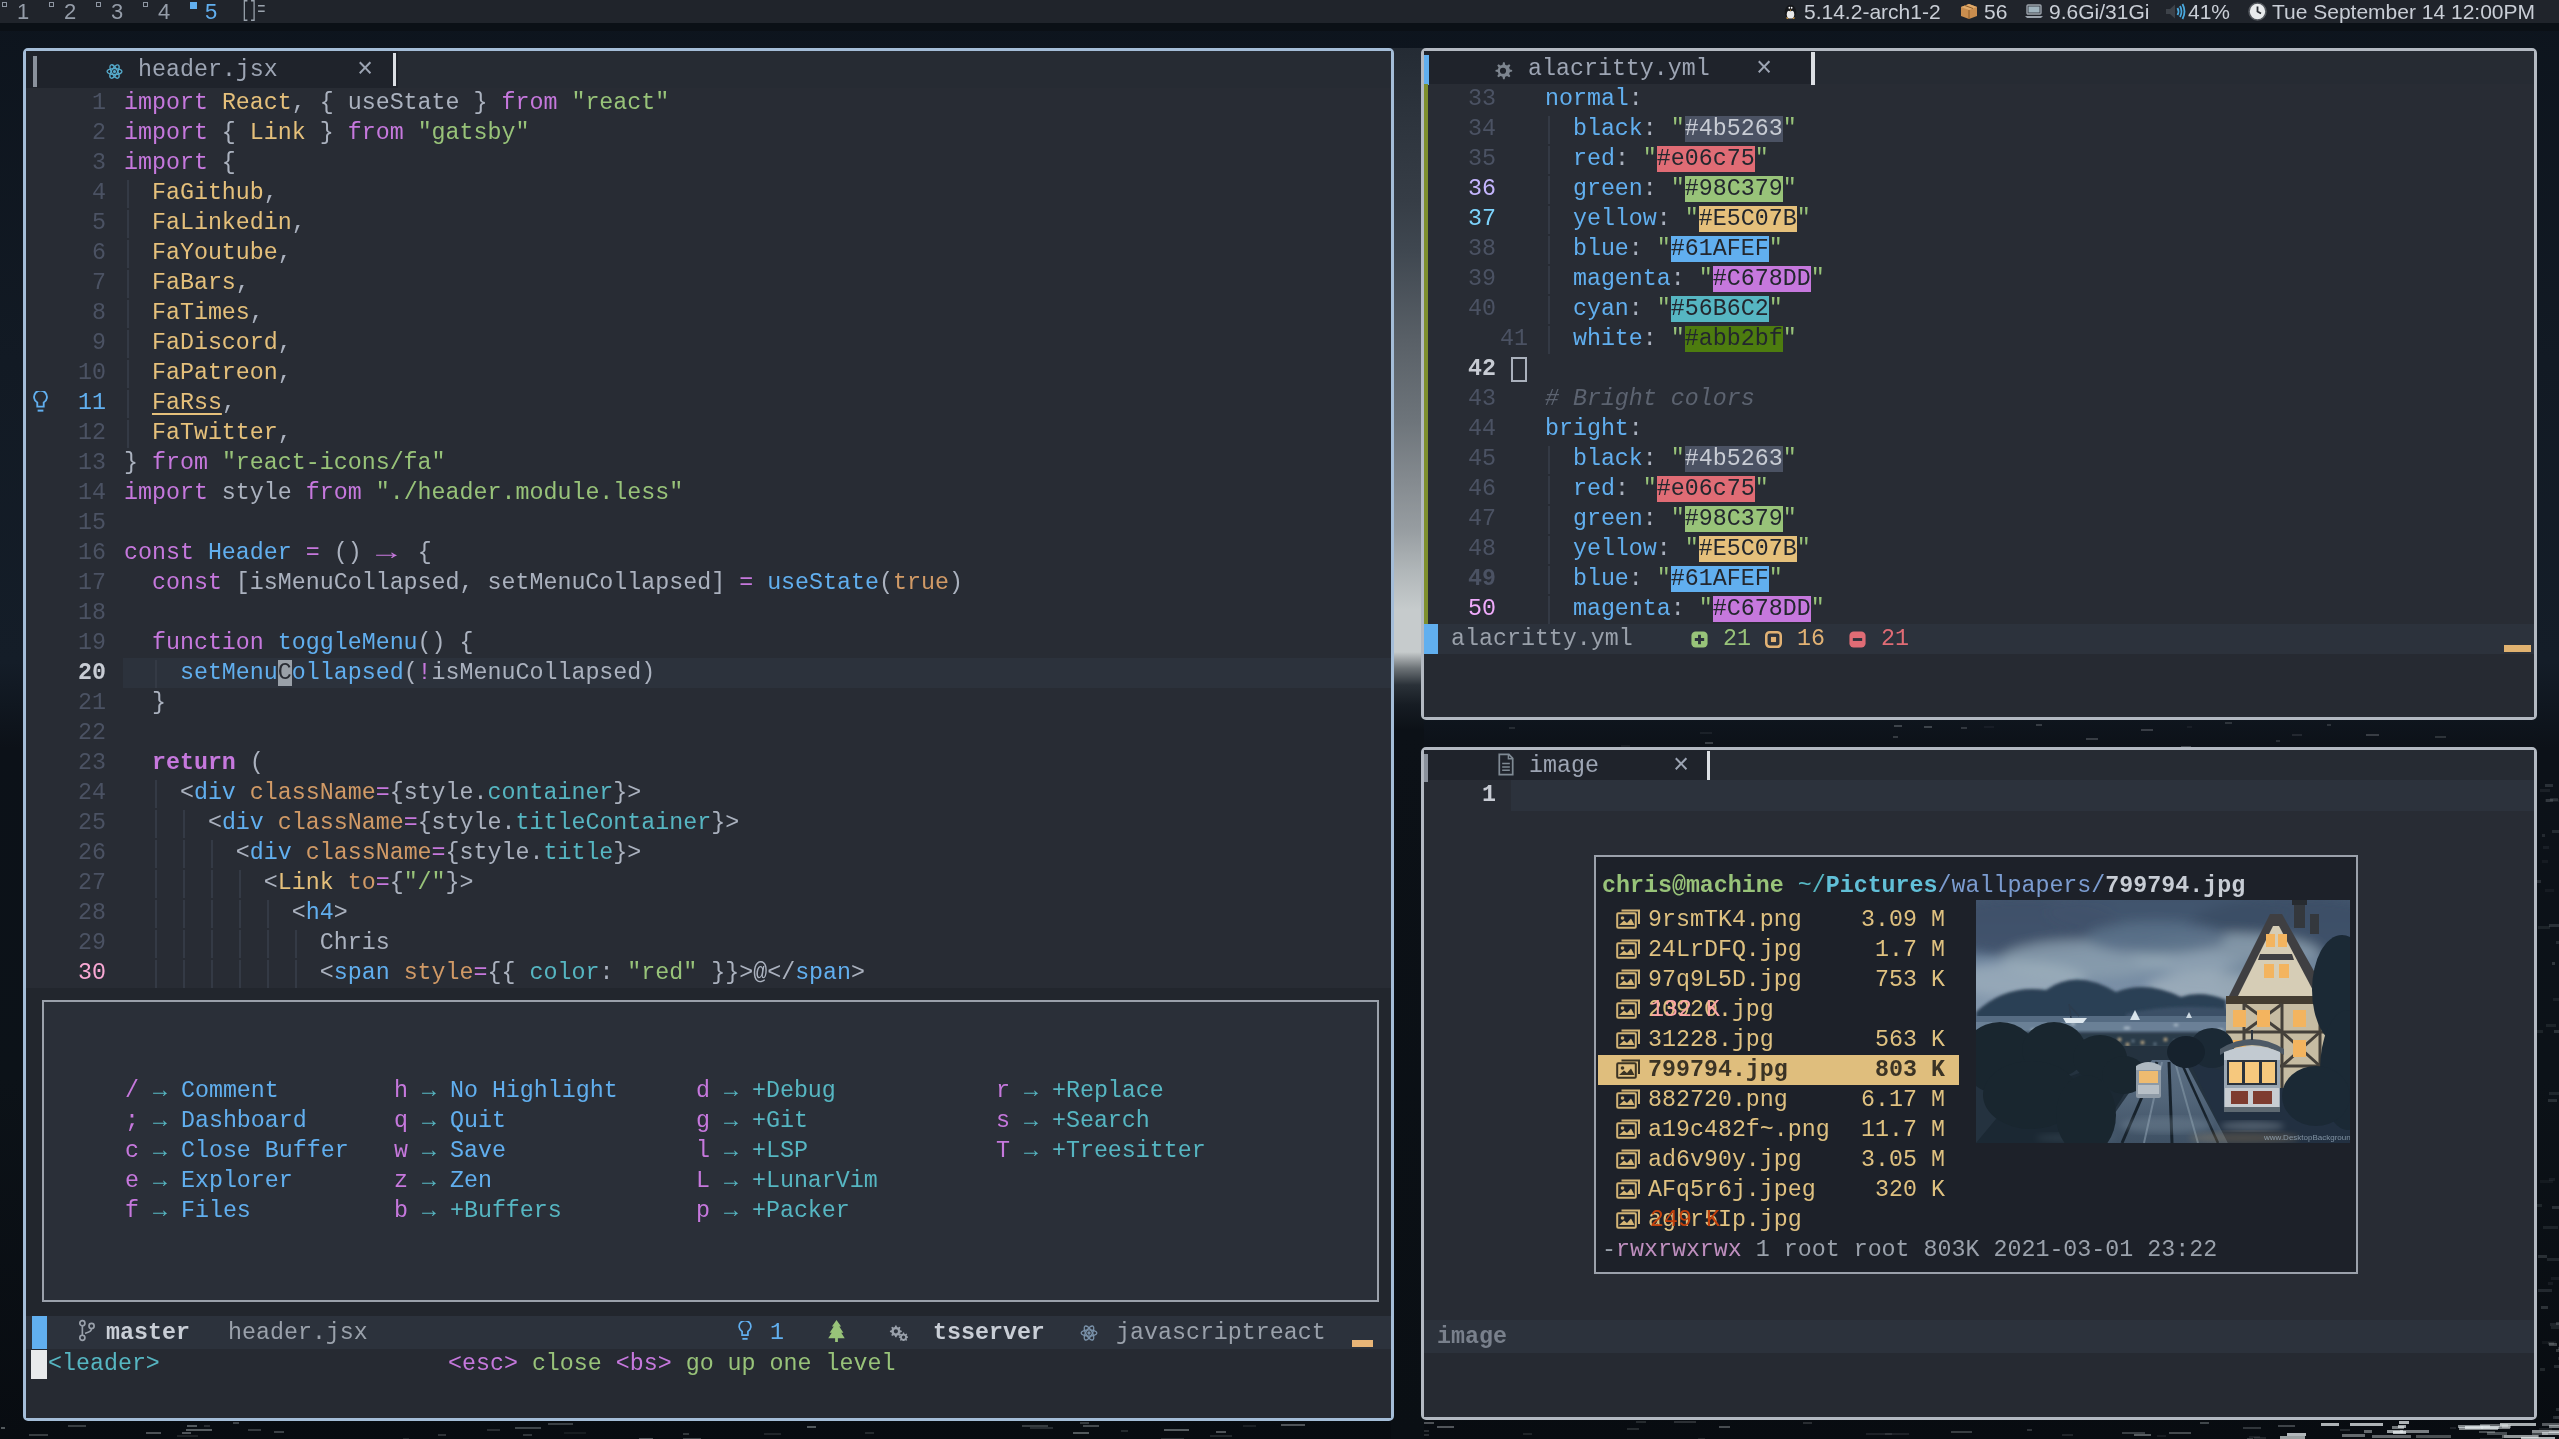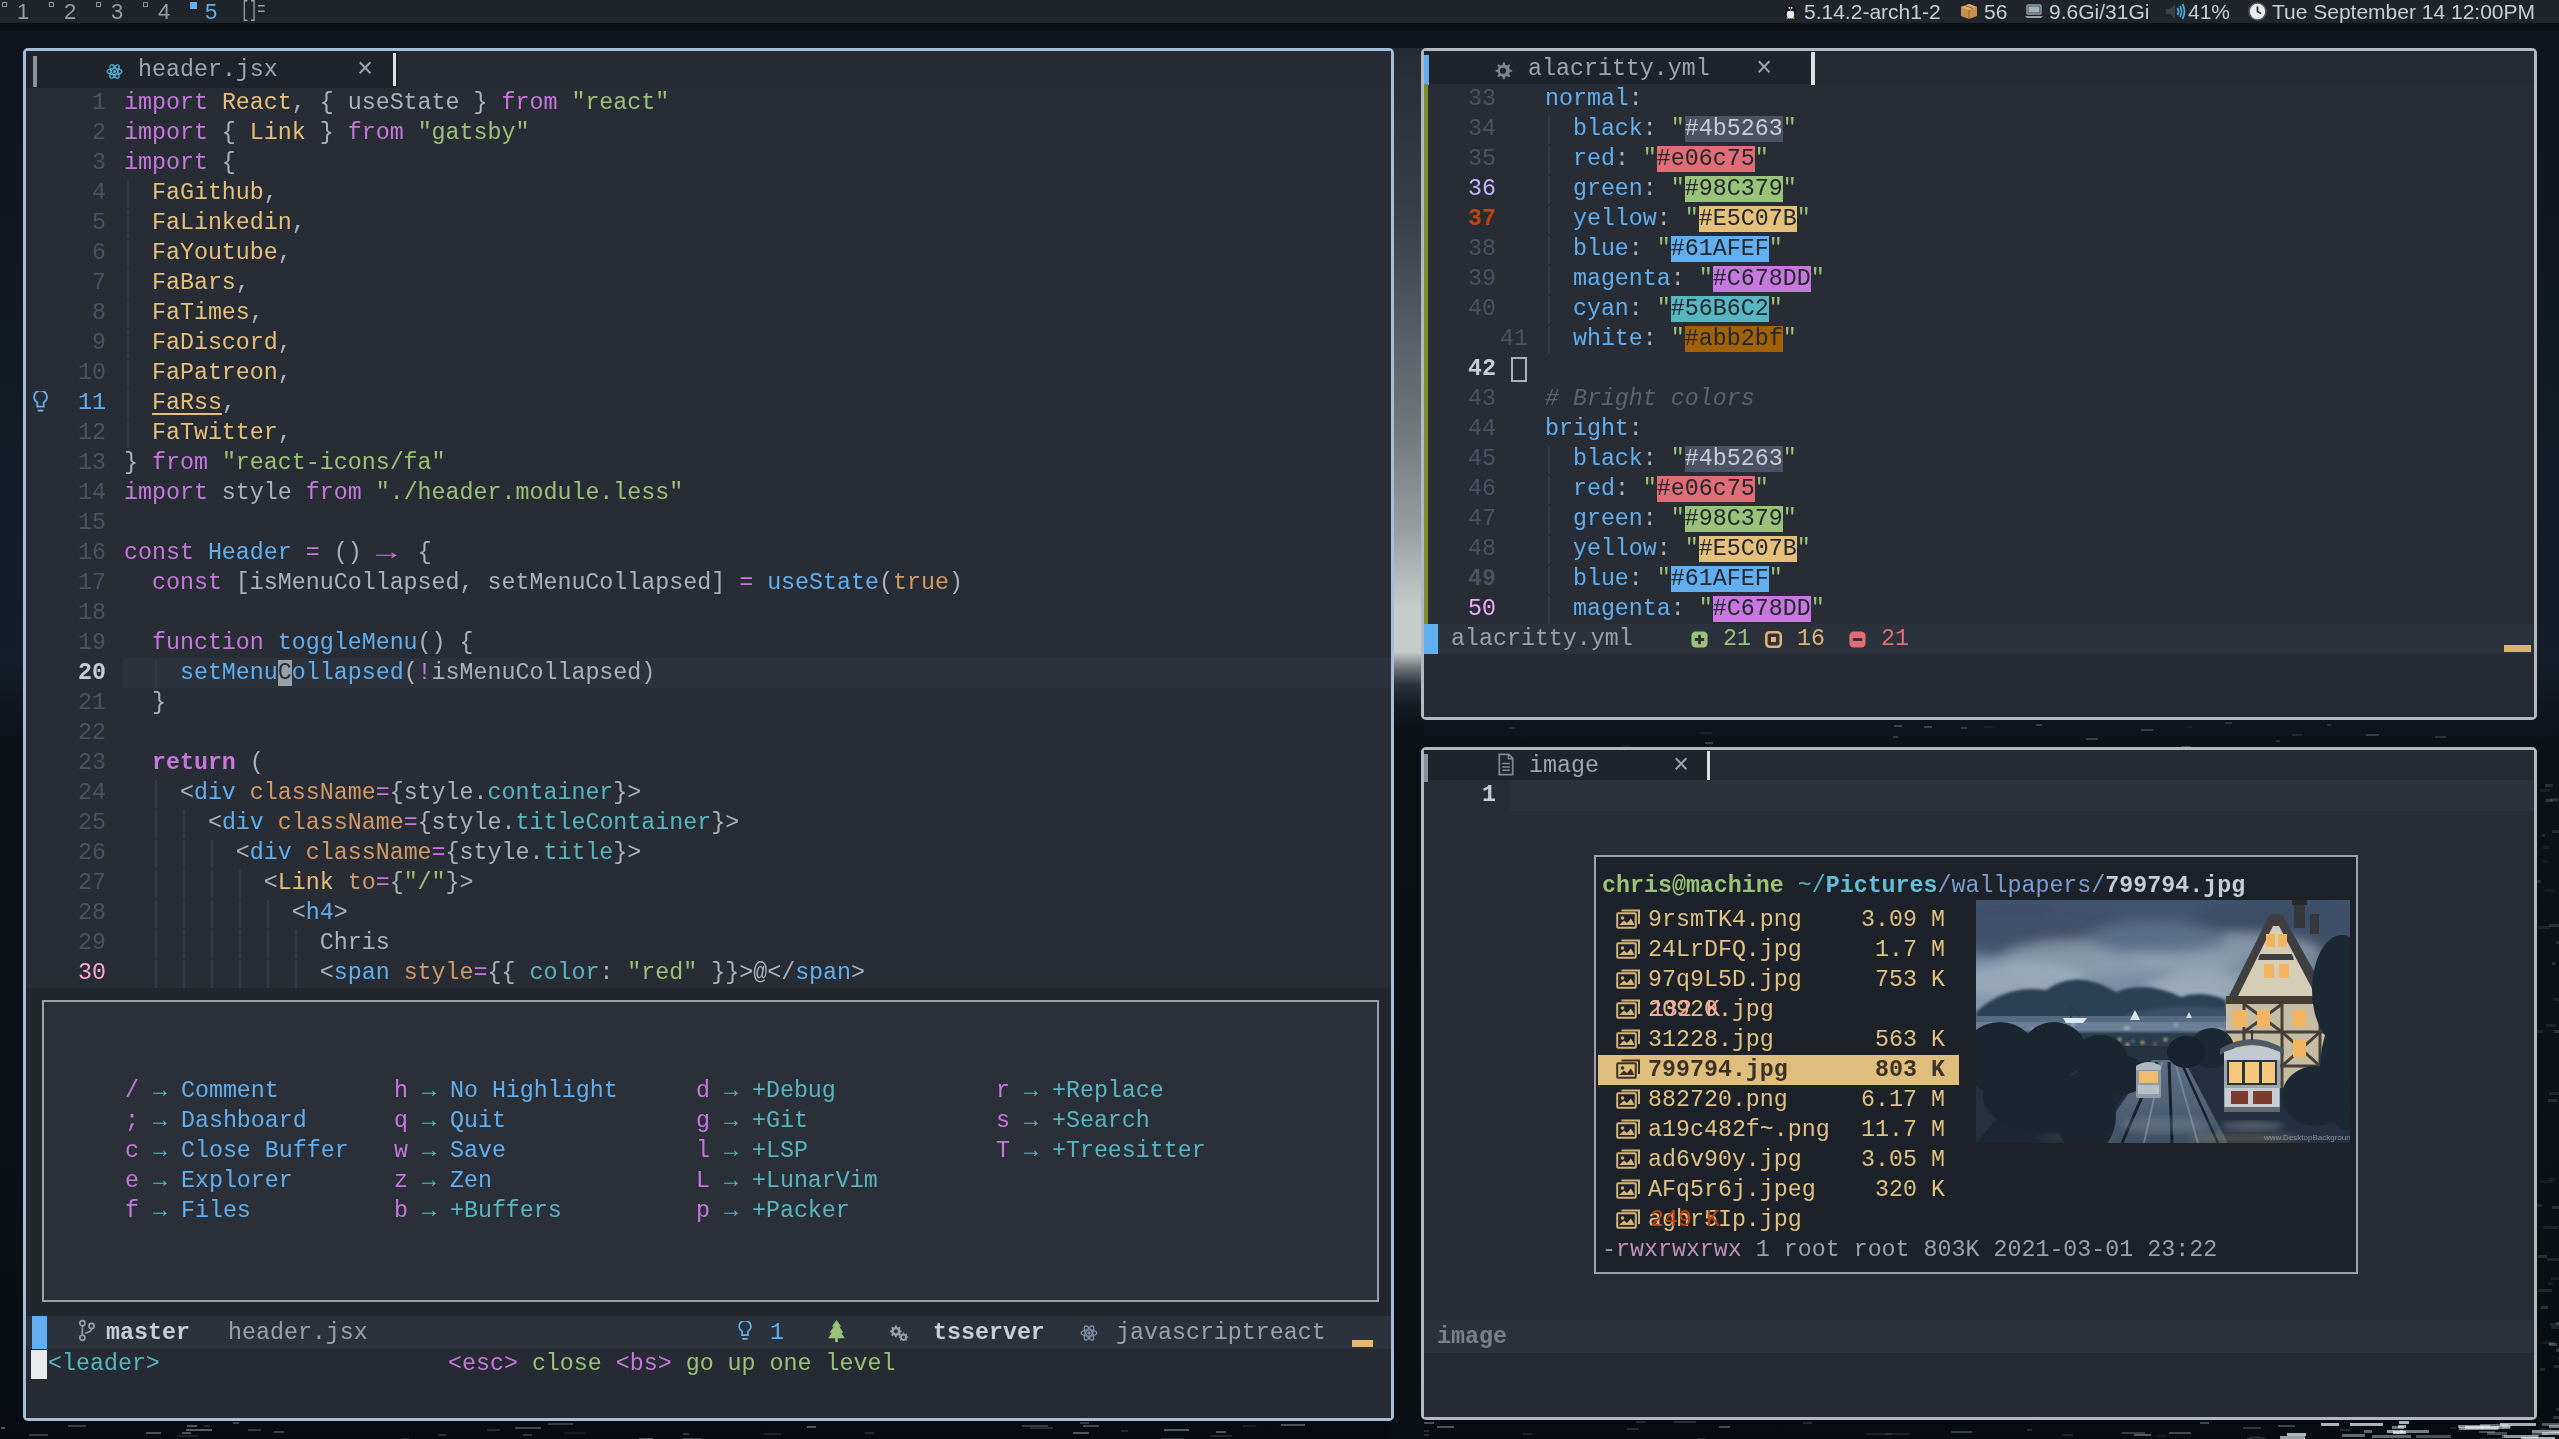--- a/index.html
+++ b/index.html
@@ -458,21 +458,21 @@
 <div class="a" style="left:1548px;top:446px;width:2px;height:28px;background:#343a45"></div>
 <div class="a" style="left:1548px;top:476px;width:2px;height:28px;background:#343a45"></div>
 <div class="a" style="left:1548px;top:506px;width:2px;height:28px;background:#343a45"></div>
 <div class="a" style="left:1548px;top:536px;width:2px;height:28px;background:#343a45"></div>
 <div class="a" style="left:1548px;top:566px;width:2px;height:28px;background:#343a45"></div>
 <div class="a" style="left:1548px;top:596px;width:2px;height:28px;background:#343a45"></div>
 <div class="n" style="left:1444px;top:84px;color:#4b5263;font-weight:normal">33</div>
 <div class="n" style="left:1444px;top:114px;color:#4b5263;font-weight:normal">34</div>
 <div class="n" style="left:1444px;top:144px;color:#4b5263;font-weight:normal">35</div>
 <div class="n" style="left:1444px;top:174px;color:#c4b5fd;font-weight:normal">36</div>
-<div class="n" style="left:1444px;top:204px;color:#c2410c;font-weight:bold">37</div>
+<div class="n" style="left:1444px;top:204px;color:#7dd3fc;font-weight:normal">37</div>
 <div class="n" style="left:1444px;top:234px;color:#4b5263;font-weight:normal">38</div>
 <div class="n" style="left:1444px;top:264px;color:#4b5263;font-weight:normal">39</div>
 <div class="n" style="left:1444px;top:294px;color:#4b5263;font-weight:normal">40</div>
 <div class="n" style="left:1476px;top:324px;color:#4b5263;font-weight:normal">41</div>
 <div class="n" style="left:1444px;top:354px;color:#c8ccd4;font-weight:bold">42</div>
 <div class="n" style="left:1444px;top:384px;color:#4b5263;font-weight:normal">43</div>
 <div class="n" style="left:1444px;top:414px;color:#4b5263;font-weight:normal">44</div>
 <div class="n" style="left:1444px;top:444px;color:#4b5263;font-weight:normal">45</div>
 <div class="n" style="left:1444px;top:474px;color:#4b5263;font-weight:normal">46</div>
 <div class="n" style="left:1444px;top:504px;color:#4b5263;font-weight:normal">47</div>
@@ -480,21 +480,21 @@
 <div class="n" style="left:1444px;top:564px;color:#4b5263;font-weight:bold">49</div>
 <div class="n" style="left:1444px;top:594px;color:#f0abfc;font-weight:normal">50</div>
 <div class="t" style="left:1517px;top:84px">  <span class="B">normal</span>:</div>
 <div class="t" style="left:1517px;top:114px">    <span class="B">black</span>: <span class="G">"</span><span style="background:#4b5263;color:#c8ccd4">#4b5263</span><span class="G">"</span></div>
 <div class="t" style="left:1517px;top:144px">    <span class="B">red</span>: <span class="G">"</span><span style="background:#e06c75;color:#23272e">#e06c75</span><span class="G">"</span></div>
 <div class="t" style="left:1517px;top:174px">    <span class="B">green</span>: <span class="G">"</span><span style="background:#98C379;color:#23272e">#98C379</span><span class="G">"</span></div>
 <div class="t" style="left:1517px;top:204px">    <span class="B">yellow</span>: <span class="G">"</span><span style="background:#E5C07B;color:#23272e">#E5C07B</span><span class="G">"</span></div>
 <div class="t" style="left:1517px;top:234px">    <span class="B">blue</span>: <span class="G">"</span><span style="background:#61AFEF;color:#23272e">#61AFEF</span><span class="G">"</span></div>
 <div class="t" style="left:1517px;top:264px">    <span class="B">magenta</span>: <span class="G">"</span><span style="background:#C678DD;color:#23272e">#C678DD</span><span class="G">"</span></div>
 <div class="t" style="left:1517px;top:294px">    <span class="B">cyan</span>: <span class="G">"</span><span style="background:#56B6C2;color:#23272e">#56B6C2</span><span class="G">"</span></div>
-<div class="t" style="left:1517px;top:324px">    <span class="B">white</span>: <span class="G">"</span><span style="background:#a16207;color:#23272e">#abb2bf</span><span class="G">"</span></div>
+<div class="t" style="left:1517px;top:324px">    <span class="B">white</span>: <span class="G">"</span><span style="background:#4d7c0f;color:#23272e">#abb2bf</span><span class="G">"</span></div>
 <div class="t" style="left:1517px;top:444px">    <span class="B">black</span>: <span class="G">"</span><span style="background:#4b5263;color:#c8ccd4">#4b5263</span><span class="G">"</span></div>
 <div class="t" style="left:1517px;top:474px">    <span class="B">red</span>: <span class="G">"</span><span style="background:#e06c75;color:#23272e">#e06c75</span><span class="G">"</span></div>
 <div class="t" style="left:1517px;top:504px">    <span class="B">green</span>: <span class="G">"</span><span style="background:#98C379;color:#23272e">#98C379</span><span class="G">"</span></div>
 <div class="t" style="left:1517px;top:534px">    <span class="B">yellow</span>: <span class="G">"</span><span style="background:#E5C07B;color:#23272e">#E5C07B</span><span class="G">"</span></div>
 <div class="t" style="left:1517px;top:564px">    <span class="B">blue</span>: <span class="G">"</span><span style="background:#61AFEF;color:#23272e">#61AFEF</span><span class="G">"</span></div>
 <div class="t" style="left:1517px;top:594px">    <span class="B">magenta</span>: <span class="G">"</span><span style="background:#C678DD;color:#23272e">#C678DD</span><span class="G">"</span></div>
 <div class="a" style="left:1511px;top:357px;width:16px;height:25px;border:2px solid #aab1bc"></div>
 <div class="t" style="left:1517px;top:384px">  <span class="D"># Bright colors</span></div>
 <div class="t" style="left:1517px;top:414px">  <span class="B">bright</span>:</div>
 <div class="a" style="left:1424px;top:624px;width:1110px;height:30px;background:#2c323c"></div>

